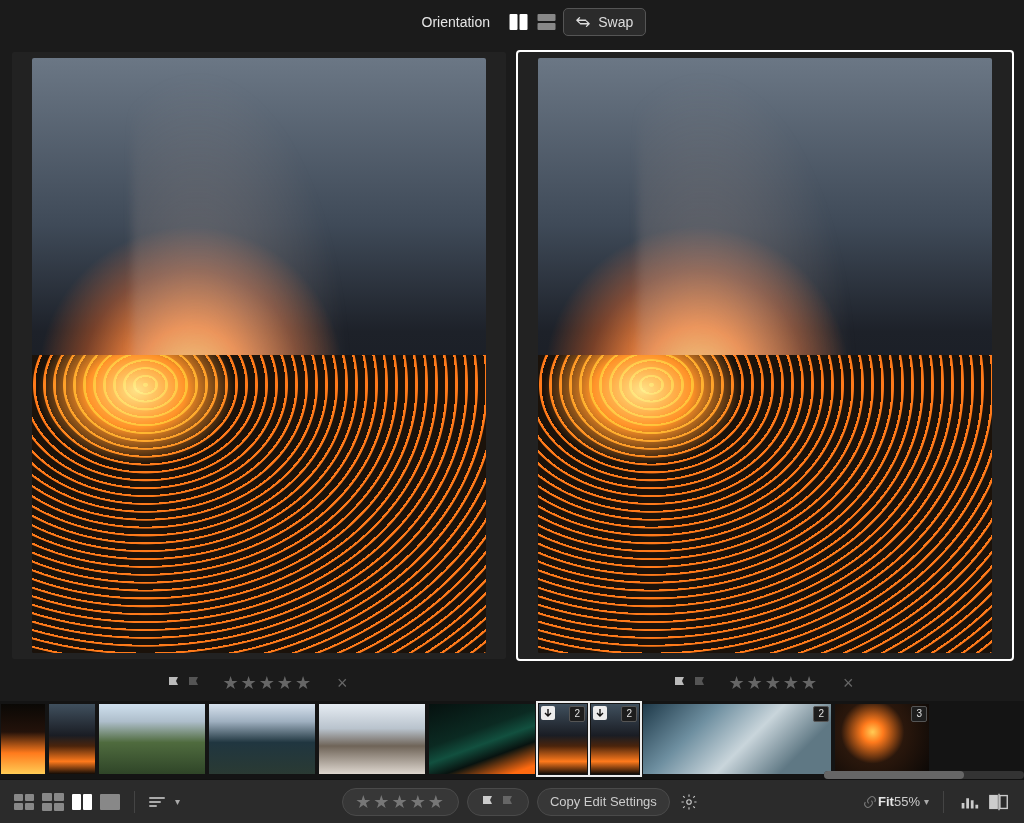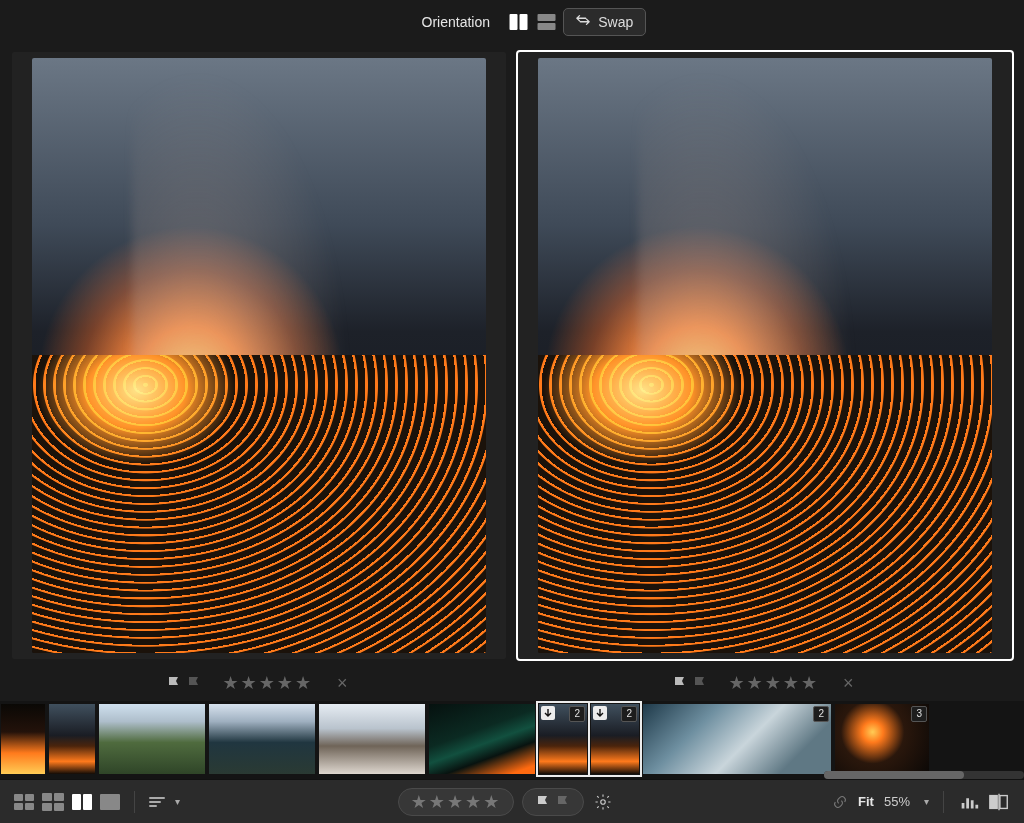--- a/index.html
+++ b/index.html
@@ -39,21 +39,21 @@
   .orient-group{display:flex;align-items:center;gap:20px;position:absolute;left:50%;transform:translateX(-100%);margin-left:44px;}
   .orient-label{color:var(--txt-0);font-size:14px}
   .orient-buttons{display:flex;gap:10px;align-items:center}
   .orient-btn{width:18px;height:16px;display:flex;gap:2px;cursor:pointer}
   .orient-btn.vert{flex-direction:row}
   .orient-btn.horiz{flex-direction:column}
   .orient-btn .p{flex:1;background:#888;border-radius:1px}
   .orient-btn.active .p{background:#fff}
   .swap-btn{
     position:absolute;left:55%;
-    display:flex;align-items:flex-start;gap:8px;
+    display:flex;align-items:center;gap:8px;
     padding:5px 12px;border:1px solid #555;border-radius:5px;
     background:var(--bg-2);cursor:pointer;font-size:14px;color:#ddd;
   }
   .swap-icon{width:14px;height:12px}
   
   .compare{
     flex:1;
     display:flex;
     gap:12px;
     padding:8px 12px 0;
@@ -119,21 +119,21 @@
   .view-btn.single .c{background:#888}
   .sort-btn{display:flex;align-items:center;gap:6px;color:#aaa;cursor:pointer}
   .sort-lines{display:flex;flex-direction:column;gap:2px}
   .sort-lines span{display:block;height:2px;background:#aaa;border-radius:1px}
   .sort-lines span:nth-child(1){width:16px}.sort-lines span:nth-child(2){width:12px}.sort-lines span:nth-child(3){width:8px}
   .pill{background:#373737;border-radius:18px;height:28px;display:flex;align-items:center;padding:0 12px;border:1px solid #4a4a4a}
   .pill.btn{cursor:pointer;color:#ccc;font-size:13px}
   .pill .stars{color:#777}
   .pill .flag svg{fill:#bbb}
   .tb-spacer{flex:1}
-  .fit-group{display:flex;align-items:center;gap:10px}
+  .fit-group{display:flex;align-items:center;gap:0}
   .fit-group .lock{width:16px;height:16px;opacity:.6}
   .fit-label{font-weight:600}
   .zoom-val{color:#ccc}
   .chev{color:#aaa;font-size:10px;margin-left:4px}
   .tb-icon{width:22px;height:18px;cursor:pointer;display:flex;align-items:center;justify-content:center}
   .tb-icon svg{width:100%;height:100%;stroke:#ccc;fill:none;stroke-width:1.5}
 </style>
 </head>
 <body>
 
@@ -283,20 +283,23 @@
     <div class="stars">★★★★★</div>
   </div>
   <div class="pill" style="gap:4px">
     <span class="flag"><svg viewBox="0 0 16 16" width="14" height="14">
           <path d="M3 2 h9 l-2 4 l2 4 h-9 z M3 2 v13" fill="#ccc"></path>
         </svg></span>
     <span class="flag"><svg viewBox="0 0 16 16" width="14" height="14">
           <path d="M3 2 h9 l-2 4 l2 4 h-9 z M3 2 v13" fill="#666"></path>
         </svg></span>
   </div>
+  <div class="pill btn">
+    <span>Copy Edit Settings</span>
+  </div>
   <div class="tb-icon">
     <svg viewBox="0 0 24 24">
         <circle cx="12" cy="12" r="3"></circle>
         <path d="M12 2v3M12 19v3M4.2 4.2l2.1 2.1M17.7 17.7l2.1 2.1M2 12h3M19 12h3M4.2 19.8l2.1-2.1M17.7 6.3l2.1-2.1"></path>
       </svg>
   </div>
 
   <div class="tb-spacer"></div>
 
   <div class="fit-group">

